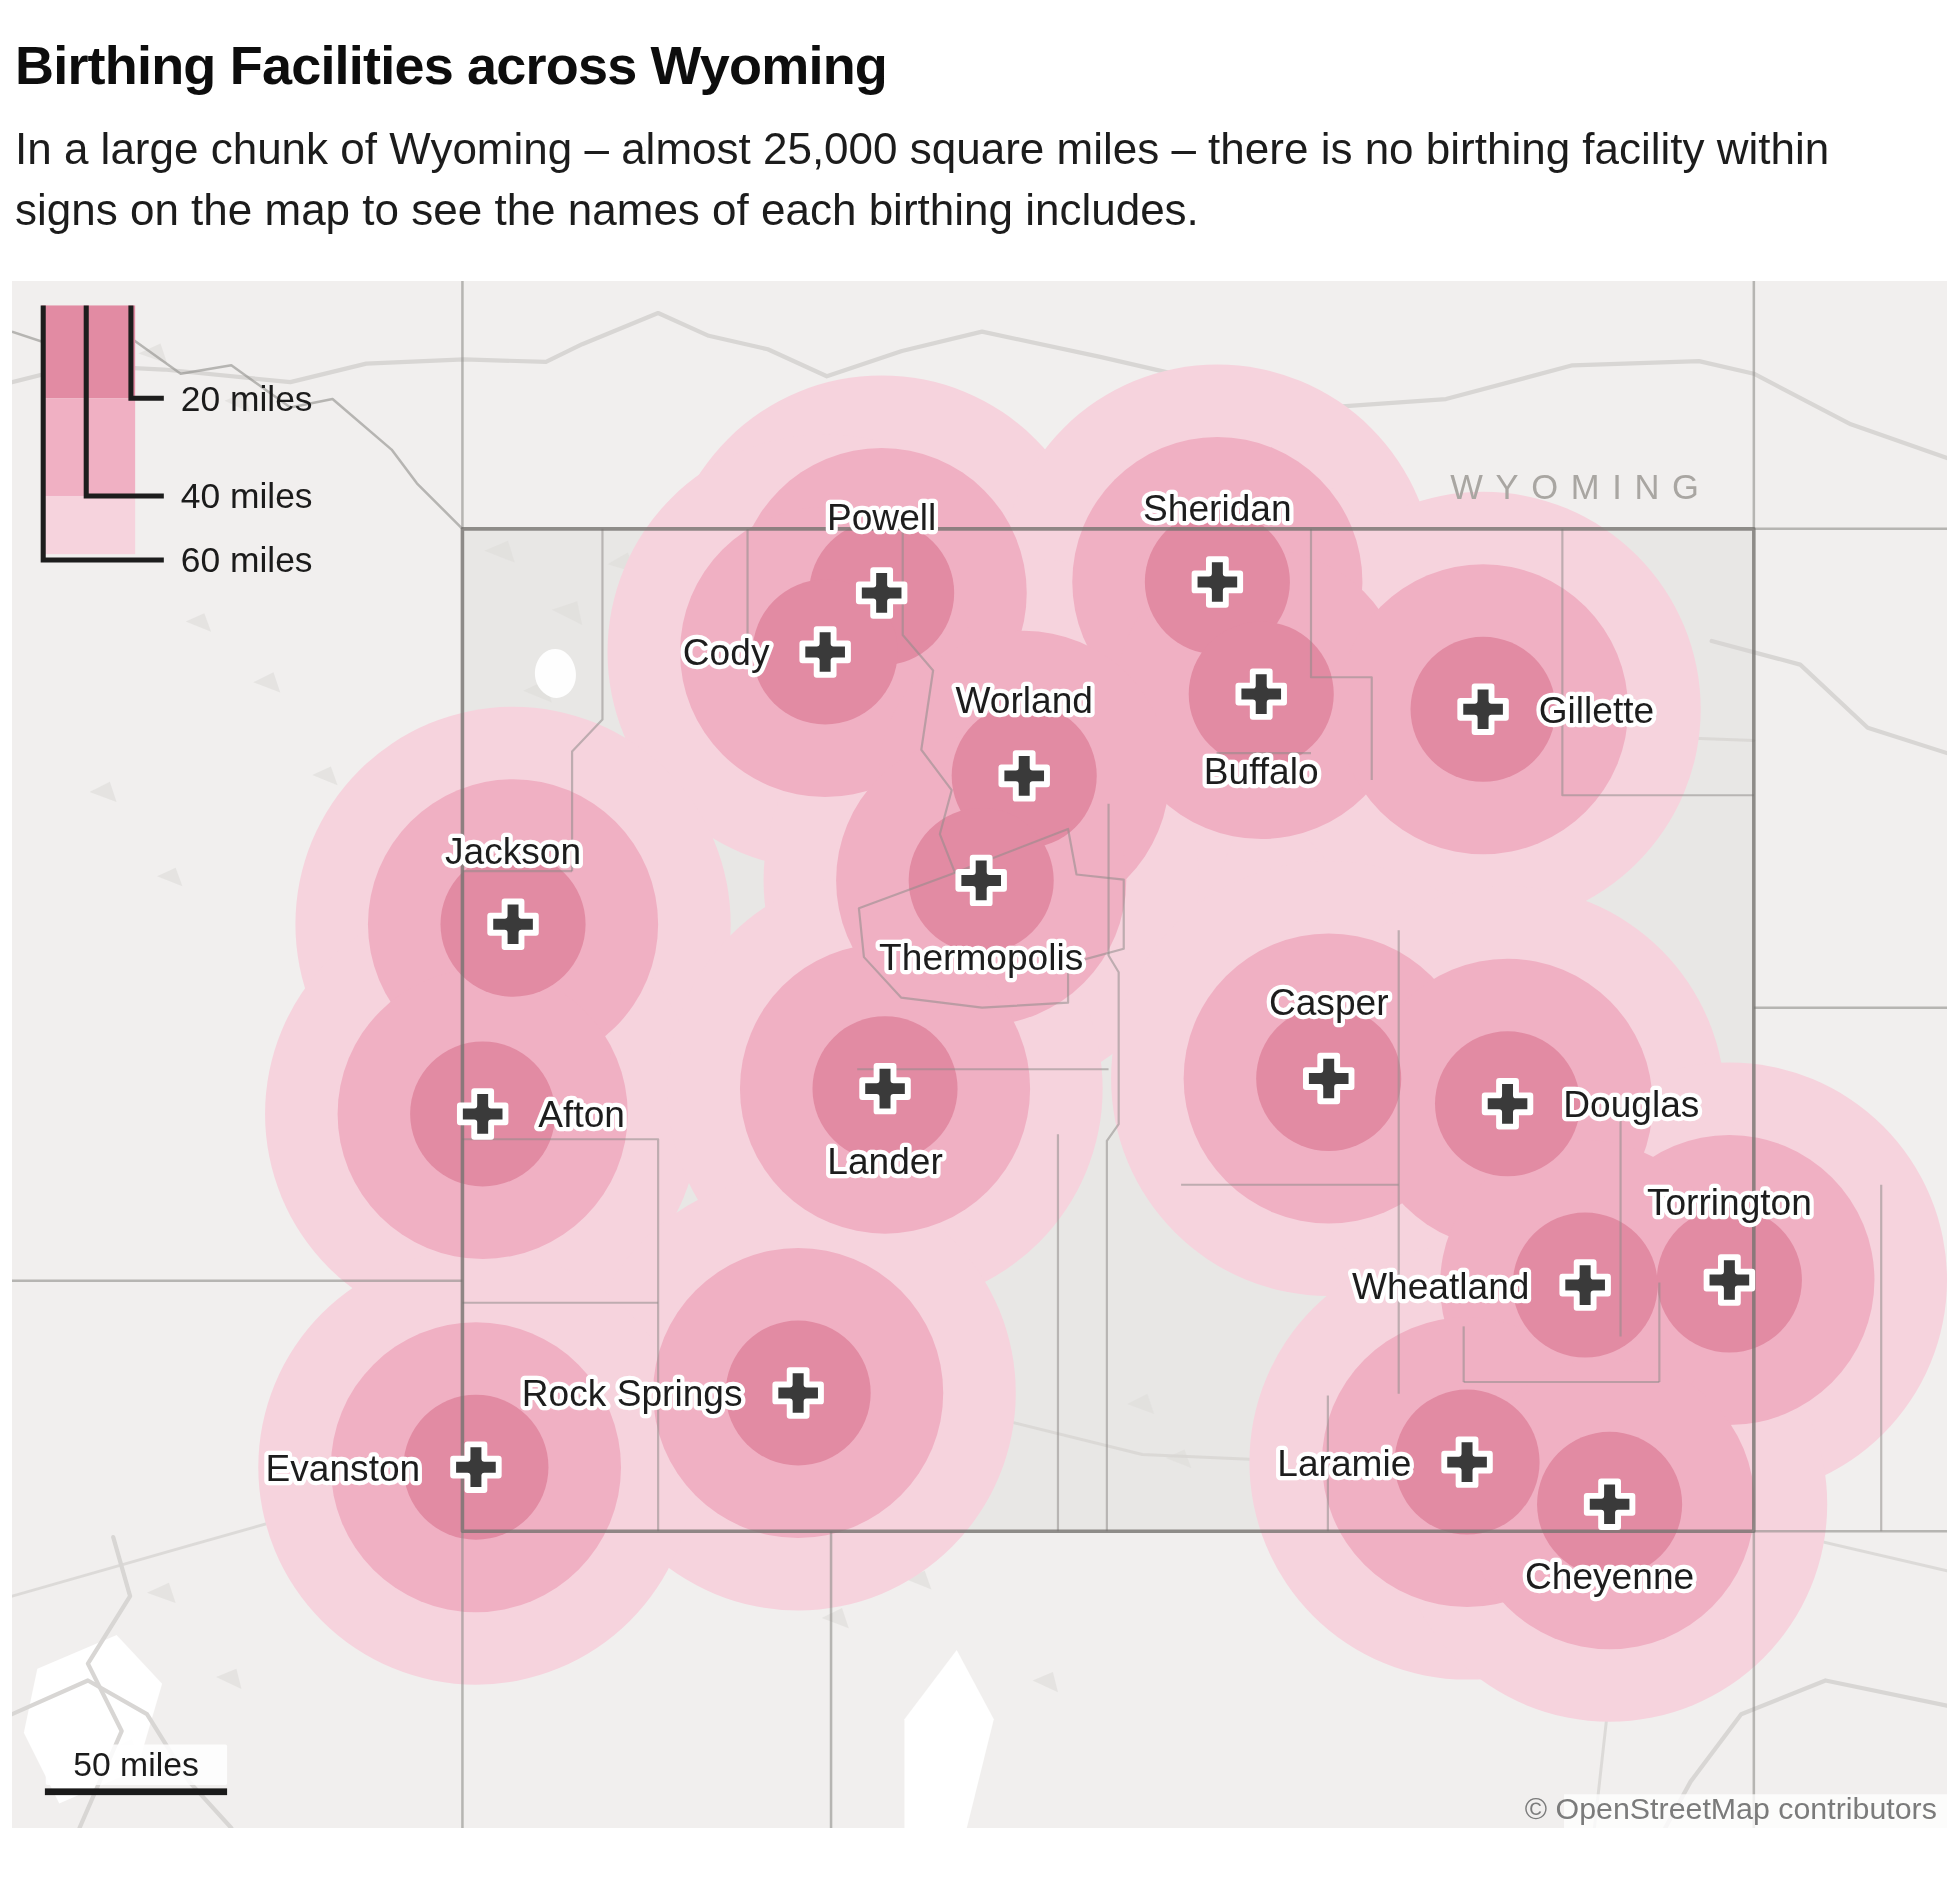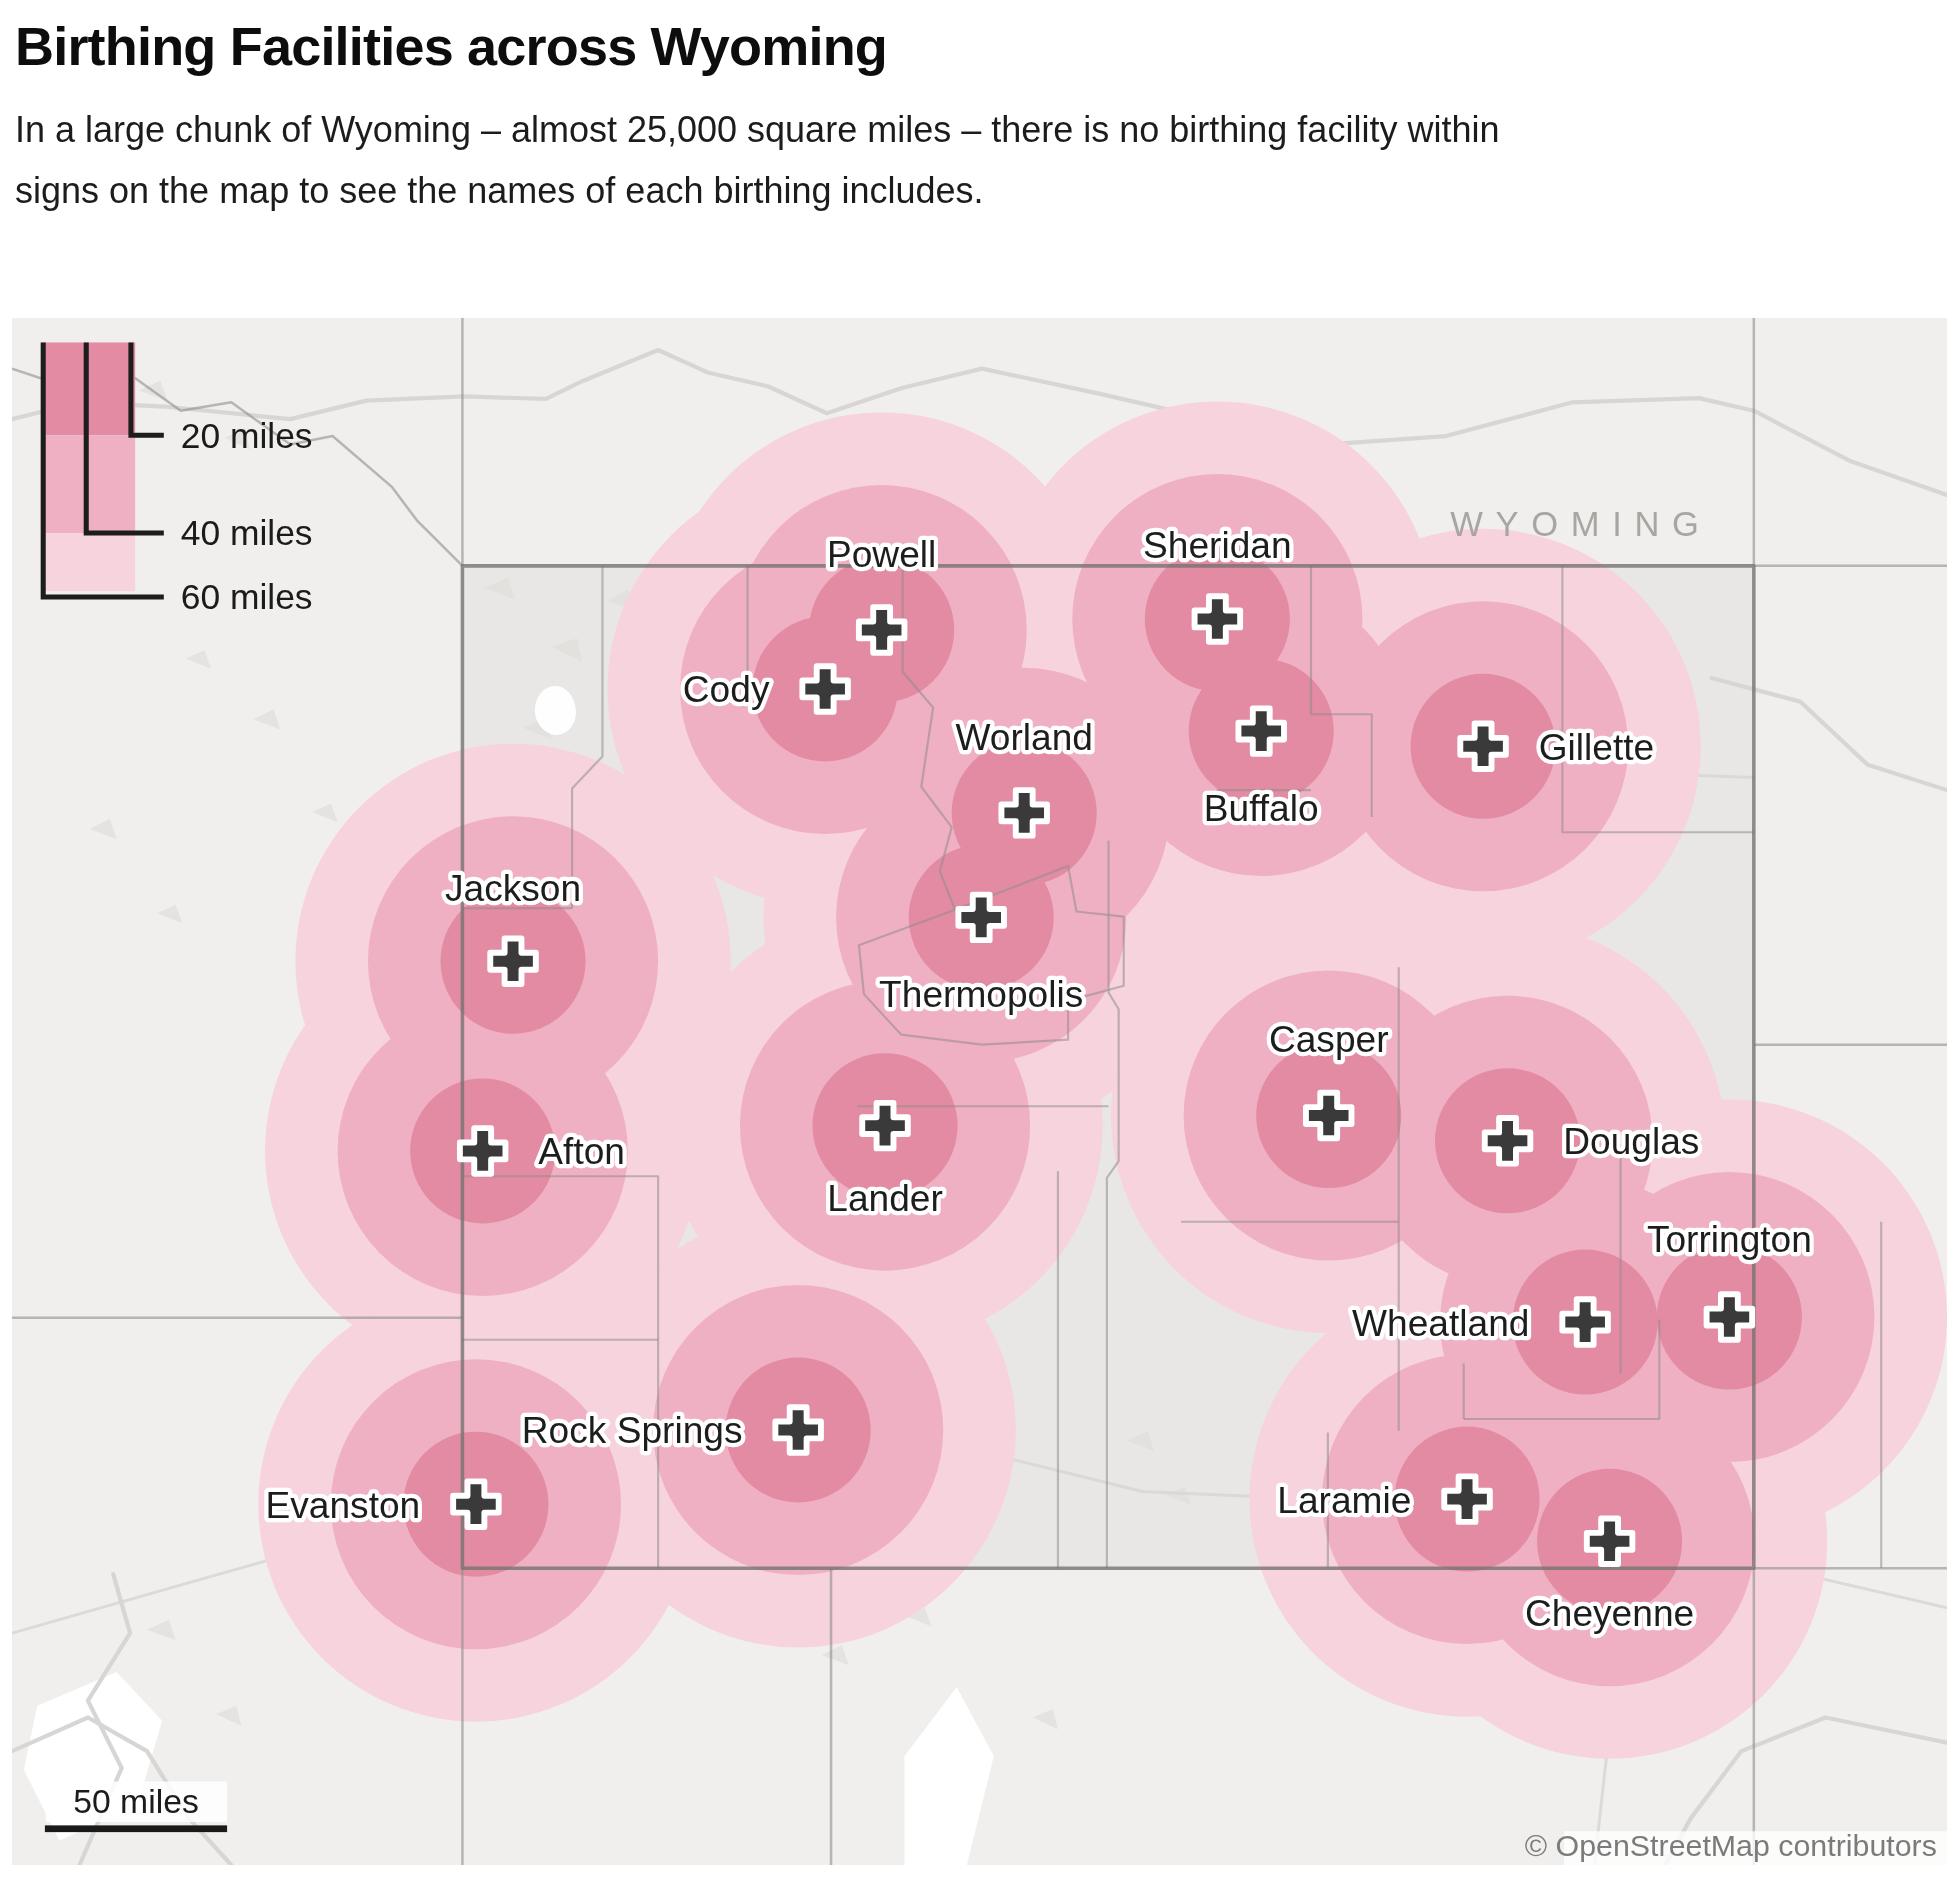--- a/index.html
+++ b/index.html
@@ -8,25 +8,25 @@
     --ring20:#e28ba3; --ring40:#f0b0c3; --ring60:#f6d3dd;
     --cross:#3a3a3a; --label:#1d1d1d; --wyoming:#a9a6a2; --attr:#7b7b7b;
   }
   *{margin:0;padding:0;box-sizing:border-box;}
   html,body{background:#ffffff;}
   body{
     width:1958px;height:1897px;position:relative;
     font-family:"Liberation Sans","DejaVu Sans",sans-serif;
     color:#111;
   }
-  .header{height:318px;padding:15px 29px 0 15px;}
+  .header{height:262px;padding:15px 29px 0 15px;margin-top:19px;}
   .page-title{
     font-size:54px;font-weight:bold;letter-spacing:-0.8px;color:#0d0d0d;line-height:1.15;
   }
-  .page-subtitle{margin-top:22px;font-size:36px;line-height:61px;color:#1c1c1c;font-weight:400;}
+  .page-subtitle{margin-top:22px;font-size:44px;line-height:61px;color:#1c1c1c;font-weight:400;}
   .subtitle-line{white-space:nowrap;}
   .map-wrap{
     position:relative;margin:0 11.8px;width:1935px;height:1547px;background:var(--bg);
     overflow:hidden;
   }
   .map-wrap svg{display:block;width:100%;height:100%;}
 
   
   .state-rect{fill:var(--state-fill);}
   .terrain{fill:var(--terrain);opacity:.7;stroke:none;}

